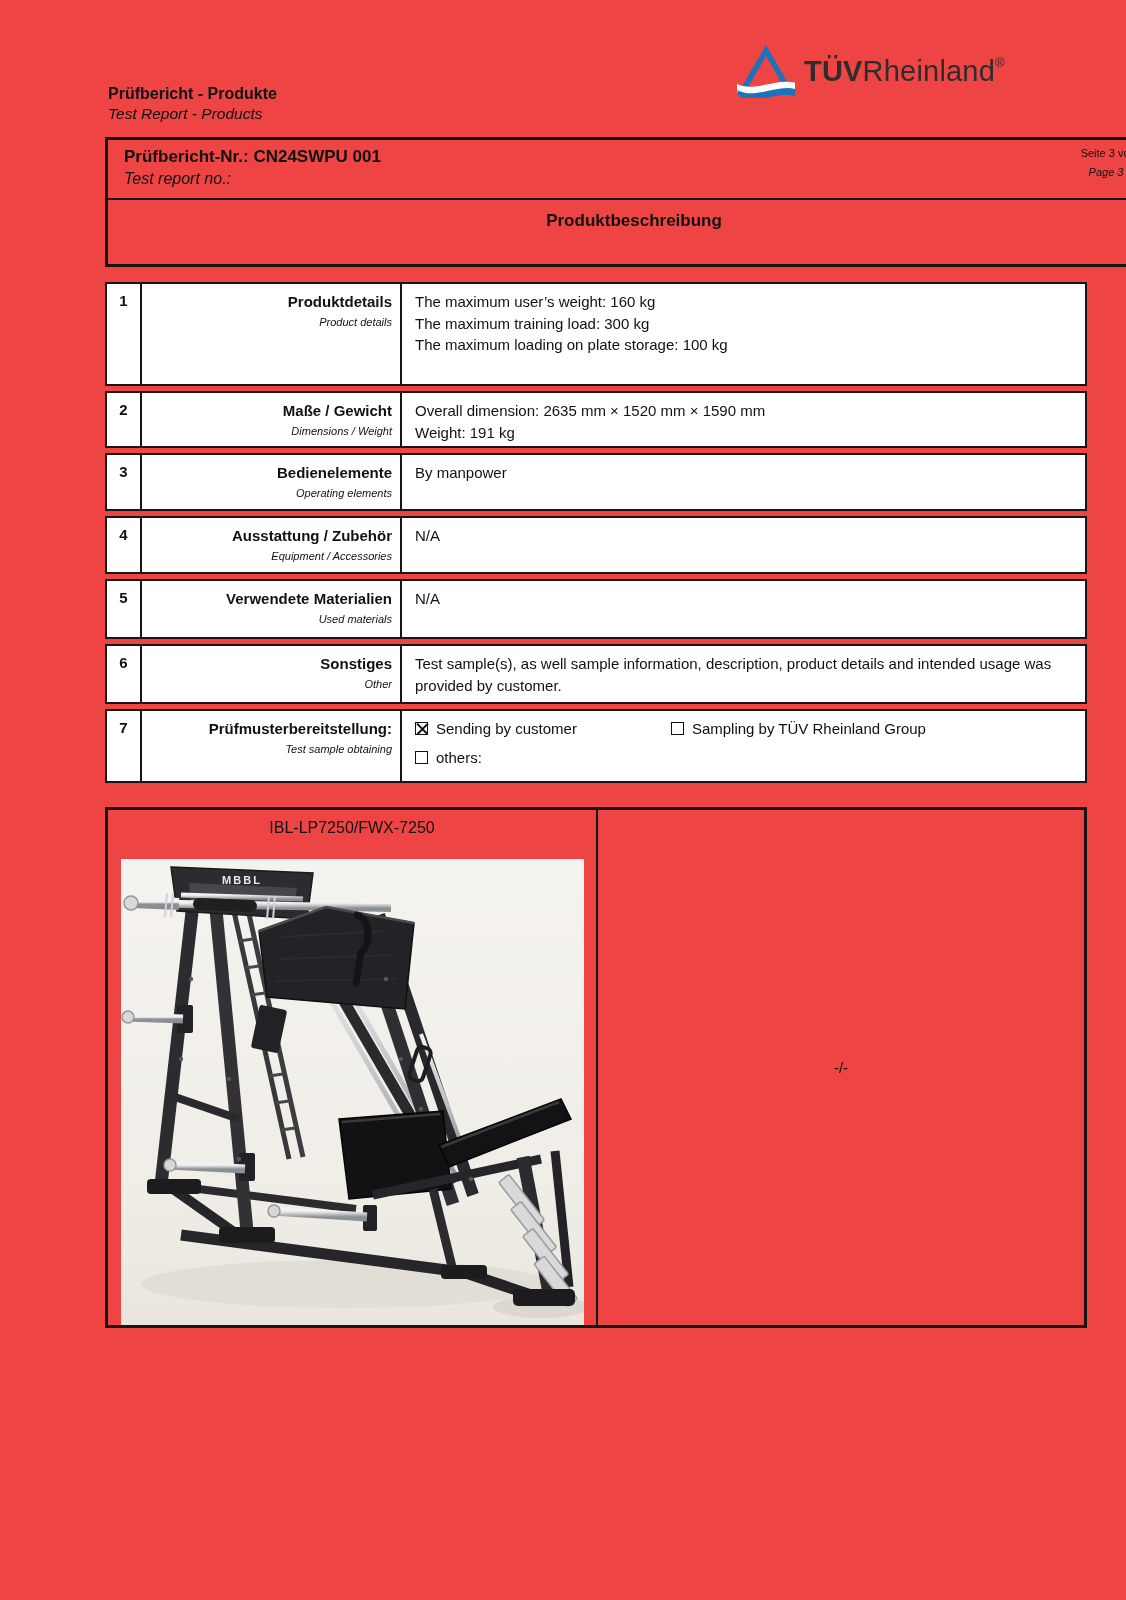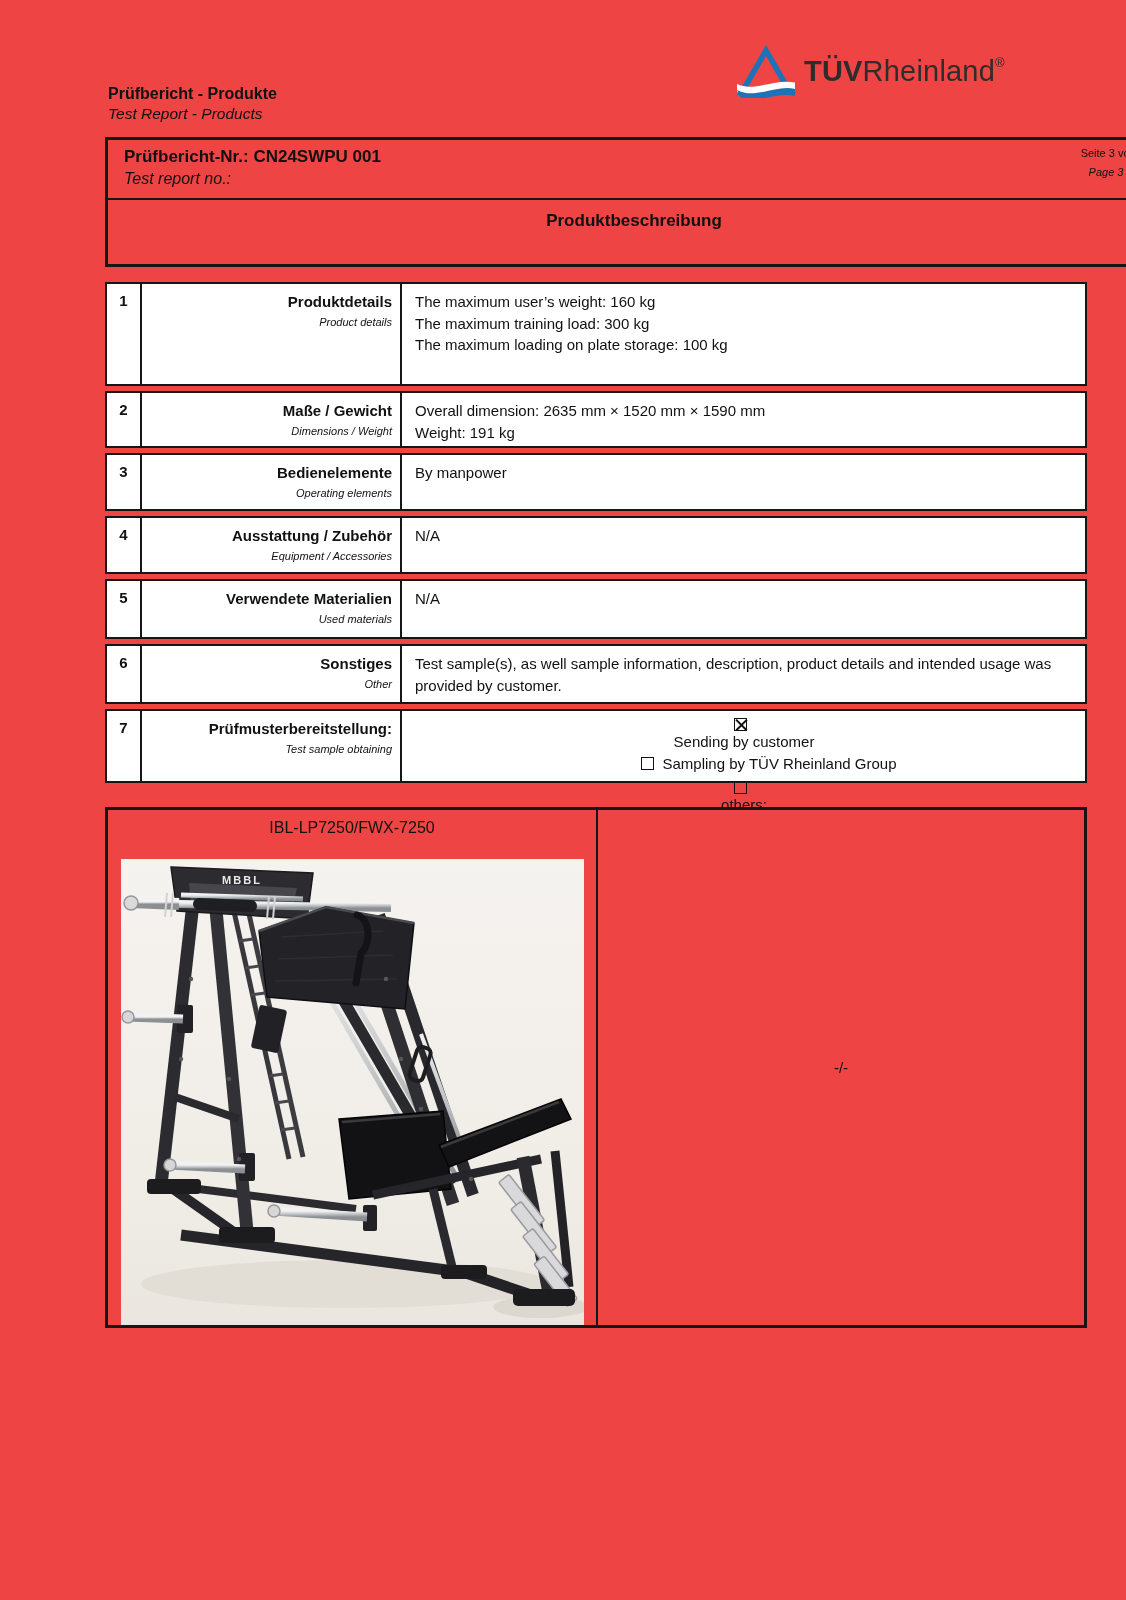--- a/index.html
+++ b/index.html
@@ -36,28 +36,28 @@
   .c-num{flex:0 0 35px;border-right:2px solid #161616;text-align:center;
          font-weight:bold;font-size:15px;padding-top:8px;}
   .c-label{flex:0 0 260px;border-right:2px solid #161616;padding:7px 8px 0 14px;line-height:21px;text-align:right;}
   .c-label .lde{font-weight:bold;font-size:15px;}
   .c-label .len{font-style:italic;font-size:11px;}
   .c-val{flex:1 1 auto;padding:7px 12px 0 13px;font-size:15px;line-height:21.5px;}
   .h-r1{height:104px}.h-r2{height:57px}.h-r3{height:58px}.h-r4{height:58px}
   .h-r5{height:60px}.h-r6{height:60px}.h-r7{height:74px}
 
   
-  .cbline{display:flex;align-items:center;margin-bottom:7px;flex-direction:column;}
+  .cbline{display:flex;align-items:center;margin-bottom:7px;}
   .cb{display:inline-block;width:13px;height:13px;border:1.5px solid #111;
       position:relative;margin-right:8px;flex:0 0 auto;}
   .cb.checked::before,.cb.checked::after{content:"";position:absolute;left:-1px;top:5px;
       width:15px;height:1.6px;background:#111;}
   .cb.checked::before{transform:rotate(45deg);}
   .cb.checked::after{transform:rotate(-45deg);}
-  .cb-gap{margin-left:50px;display:flex;align-items:center;}
+  .cb-gap{margin-left:94px;display:flex;align-items:center;}
 
   
   .sample-box{position:absolute;left:105px;top:807px;width:982px;height:521px;
               border:3px solid #161616;display:flex;}
   .sample-left{flex:0 0 490px;border-right:2px solid #161616;}
   .sample-caption{height:49px;text-align:center;font-size:16px;padding-top:9px;}
   .sample-photo{margin-left:13px;width:463px;height:466px;display:block;}
   .sample-right{flex:1 1 auto;display:flex;align-items:center;justify-content:center;
                 font-size:15px;}
 </style>

